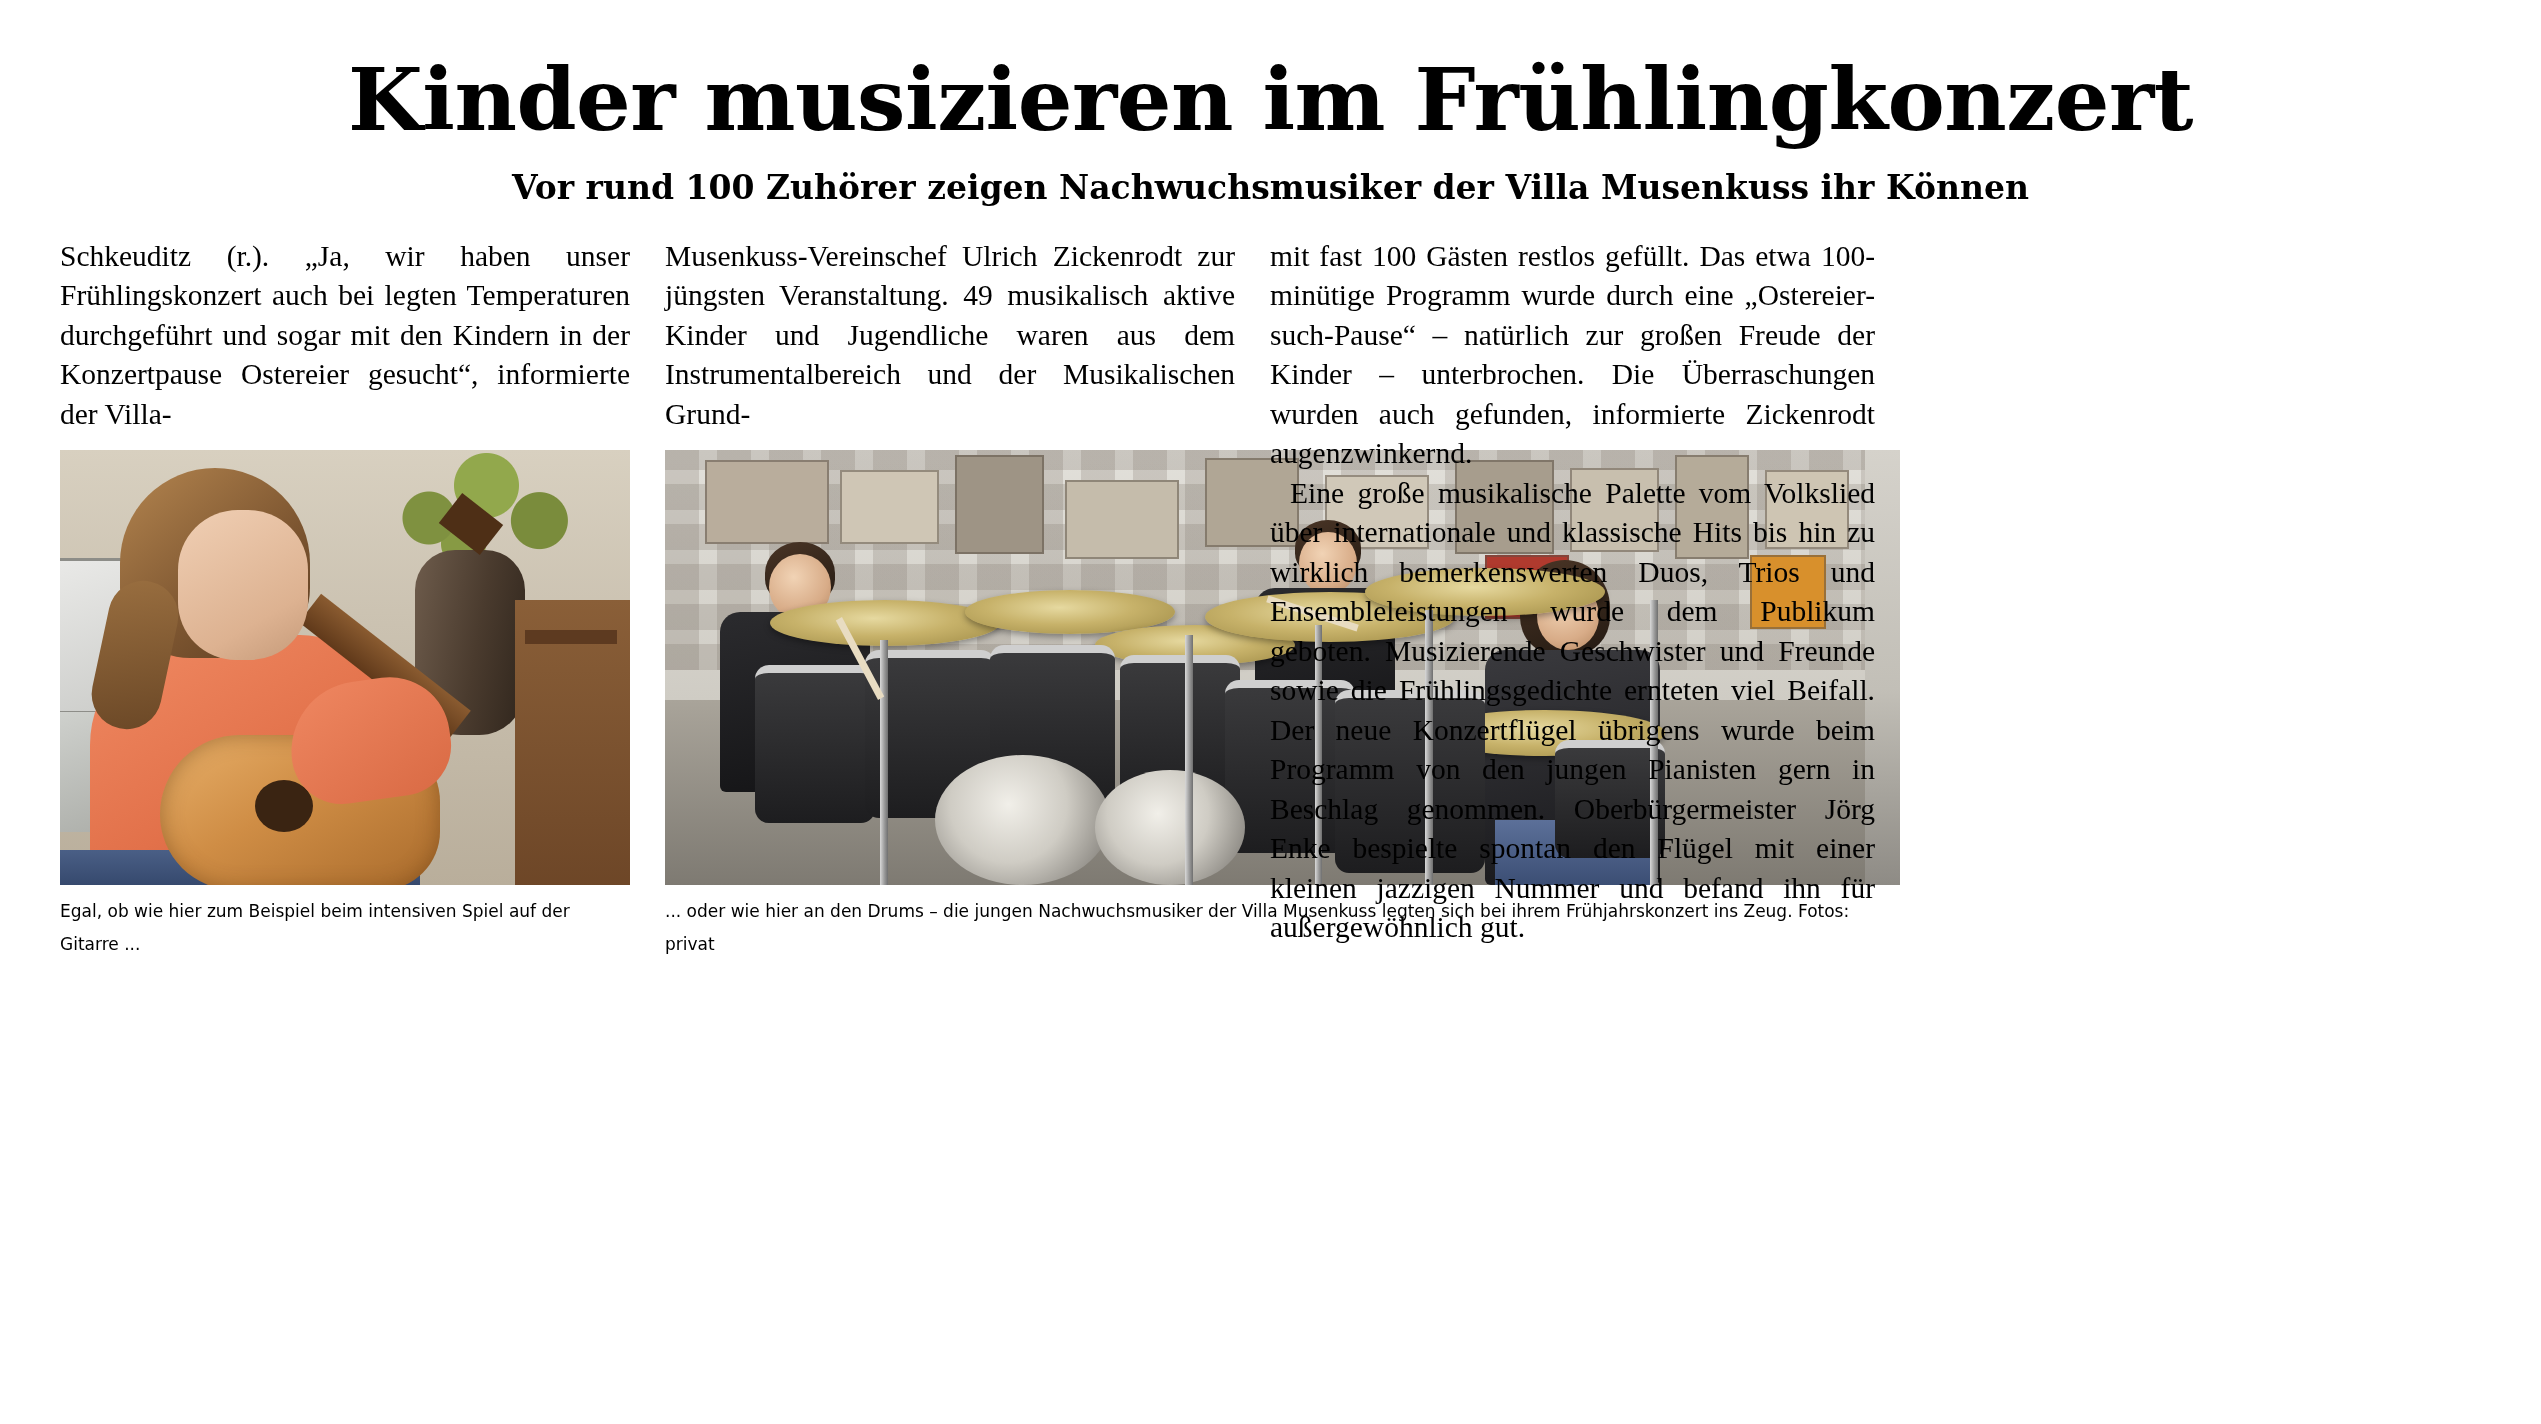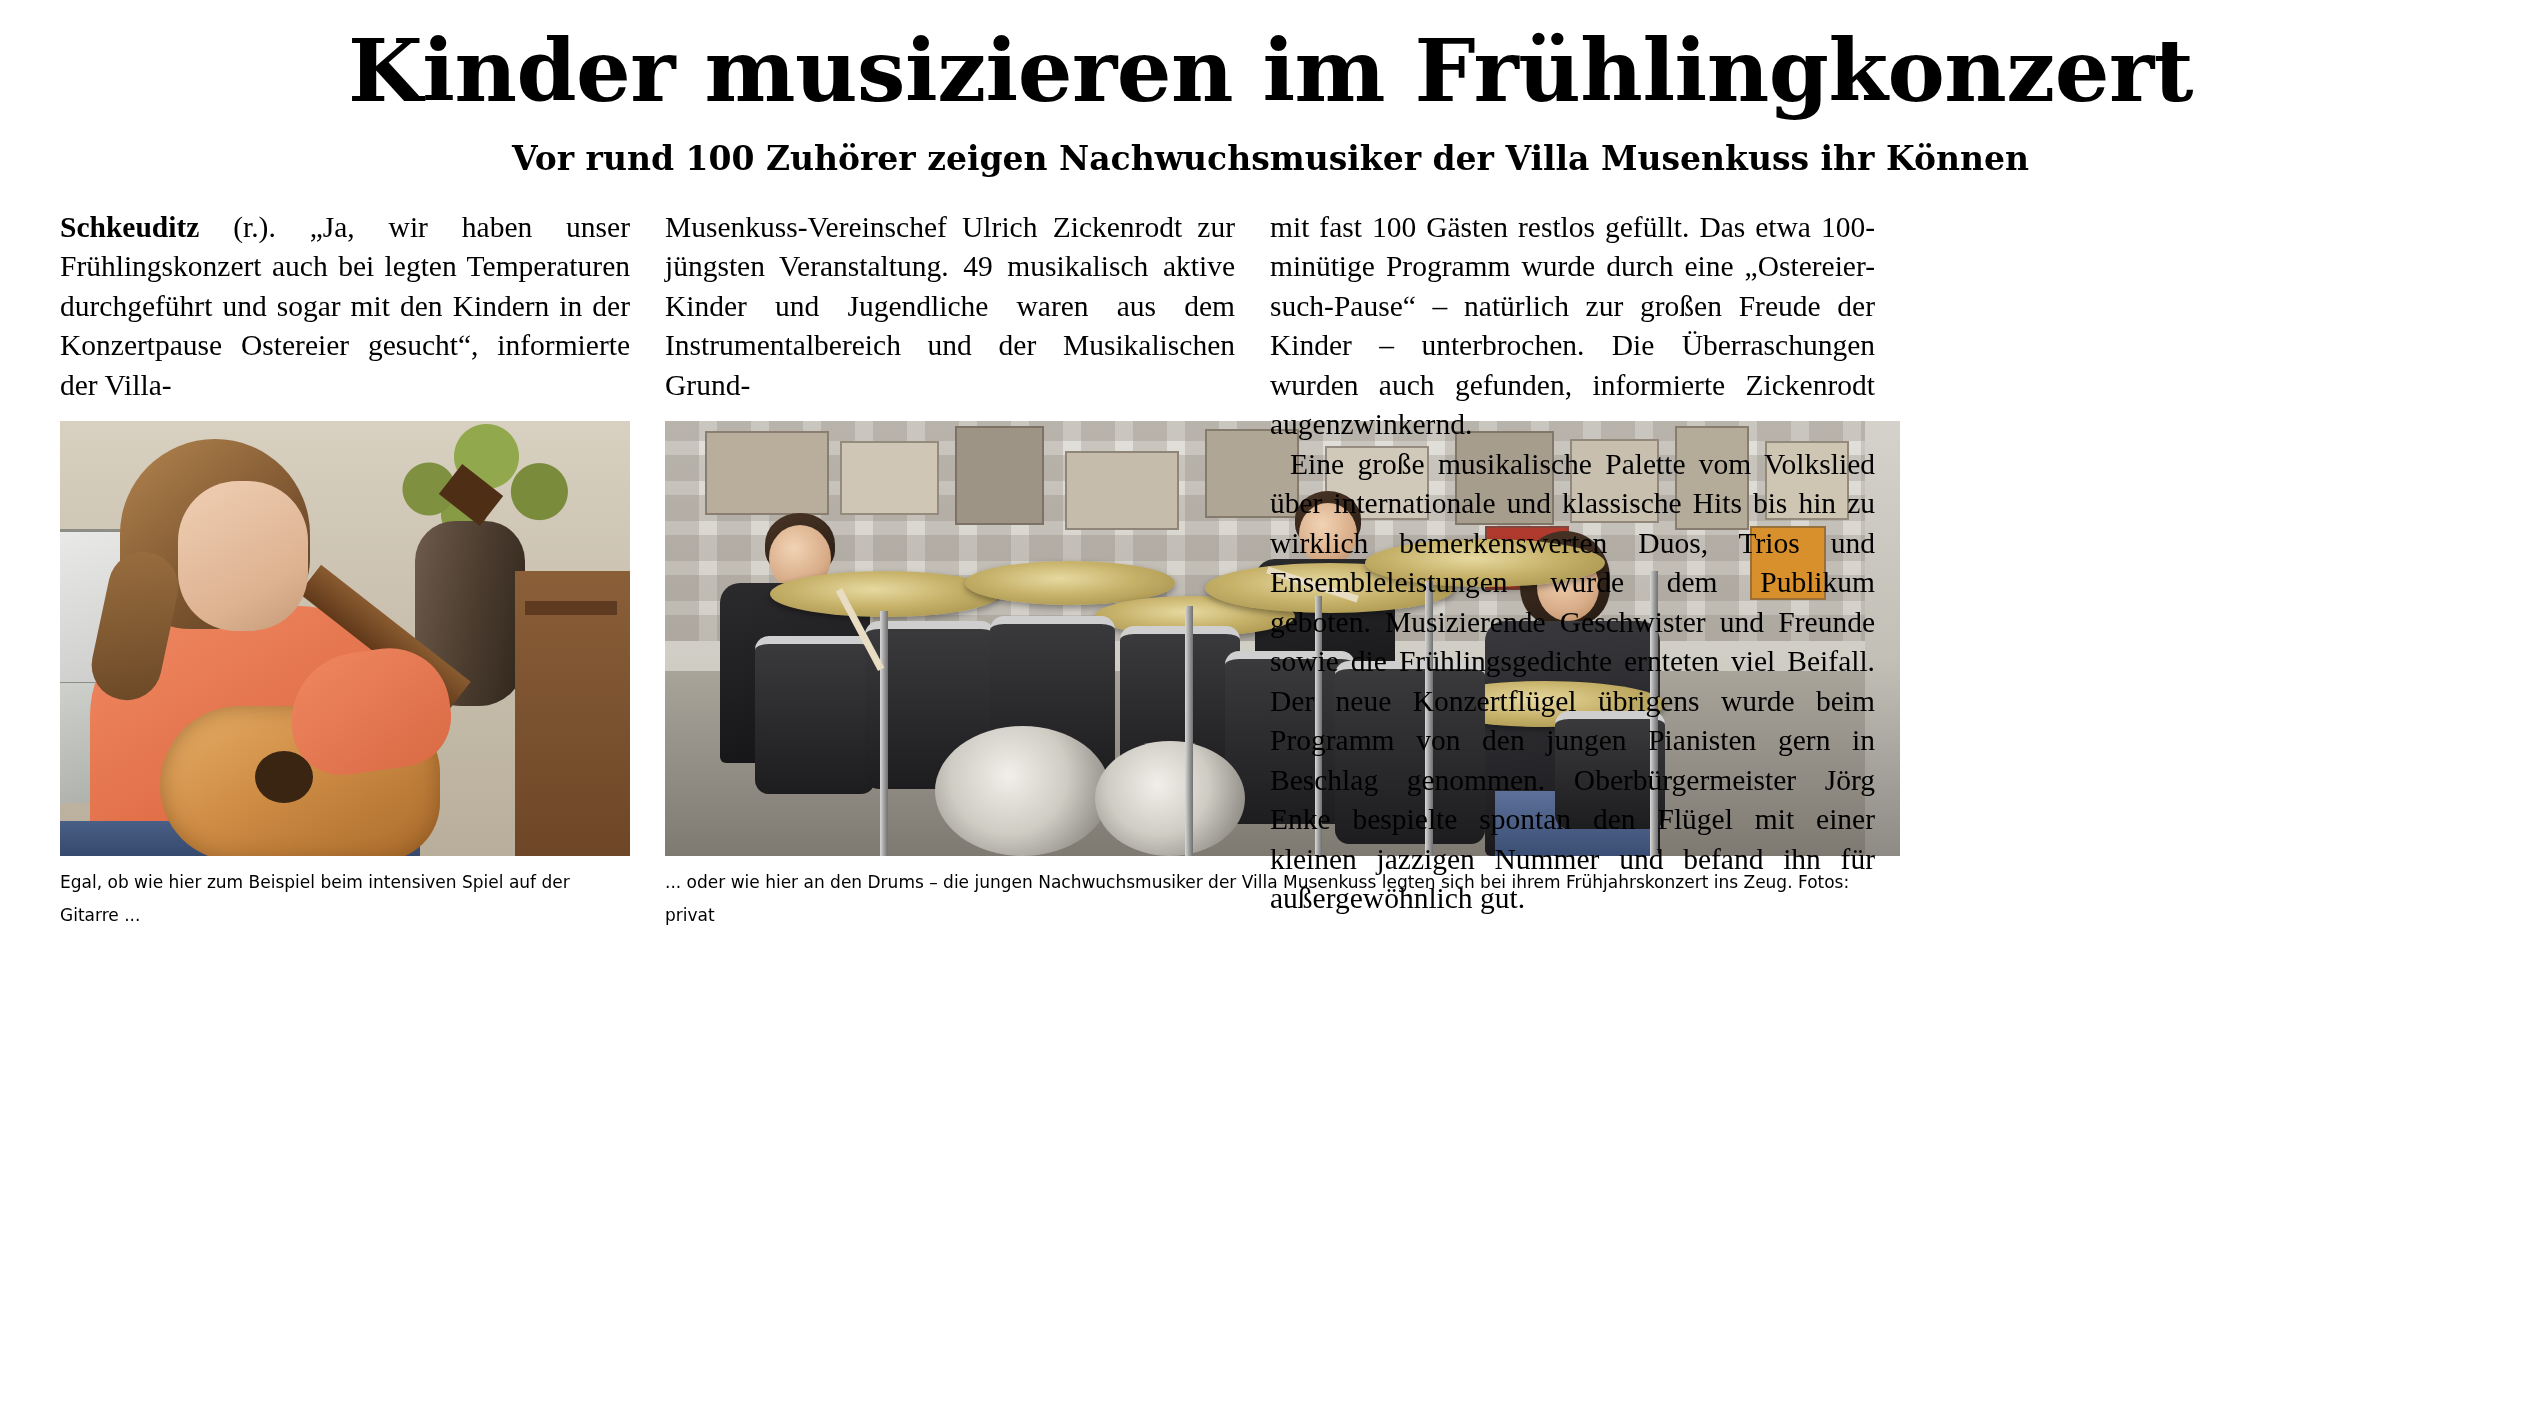--- a/index.html
+++ b/index.html
@@ -12,21 +12,21 @@
     height: 1424px;
     font-family: "Liberation Serif", serif;
     color: #000000;
     overflow: hidden;
   }
   .page {
     position: relative;
     width: 2541px;
     height: 1424px;
     box-sizing: border-box;
-    padding: 28px 60px 0 60px;
+    padding: 57px 60px 0 60px;
   }
   .headline {
     font-family: "DejaVu Serif", serif;
     font-weight: bold;
     font-size: 86px;
     line-height: 1.0;
     text-align: center;
     letter-spacing: -0.5px;
     margin: 0 0 26px 0;
     white-space: nowrap;
@@ -55,21 +55,21 @@
     font-family: "Liberation Serif", serif;
     font-size: 29.5px;
     line-height: 39.5px;
     text-align: justify;
     text-justify: inter-word;
     margin: 0;
     hyphens: manual;
   }
   p.body + p.body { text-indent: 20px; }
   .lead {
-    font-weight: bold;
+    font-weight: normal;
   }
   .photo {
     position: relative;
     overflow: hidden;
     background: #b9b3a8;
   }
   .caption {
     font-family: "DejaVu Sans", sans-serif;
     font-size: 17px;
     line-height: 33px;

